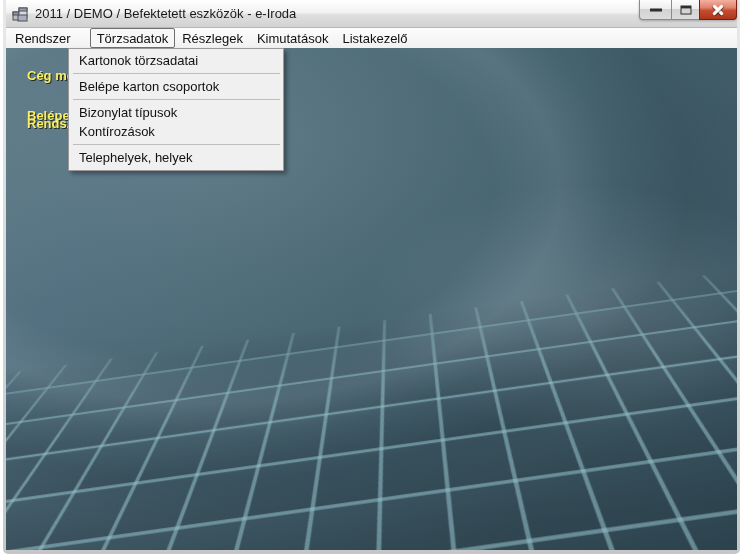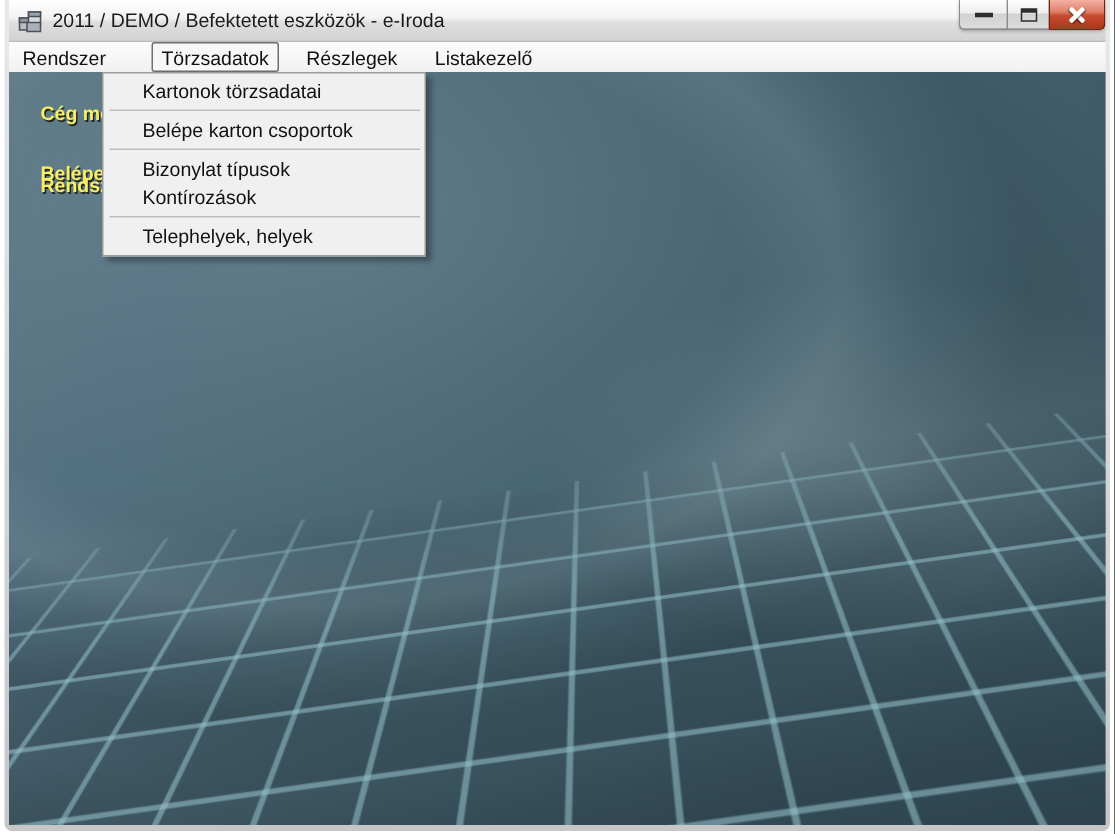--- a/index.html
+++ b/index.html
@@ -37,21 +37,21 @@
                background:transparent; }
   .glyph-close { position:absolute; inset:0; }
   .glyph-close i { position:absolute; left:50%; top:50%; width:13px; height:3px;
                    background:#fff; border-radius:1px; box-shadow:0 1px 1px rgba(0,0,0,.45); }
   .glyph-close i:first-child { transform:translate(-50%,-50%) rotate(45deg); }
   .glyph-close i:last-child  { transform:translate(-50%,-50%) rotate(-45deg); }
 
   
   .menubar { height:20px; background:linear-gradient(#fcfcfc,#f1f1f1);
              display:flex; align-items:stretch; padding-left:2px;
-             font-size:13px; color:#111;gap:11px; }
+             font-size:13px; color:#111; }
   .mb-item { display:flex; align-items:center; padding:0 6px; cursor:default;
              border:1px solid transparent; border-radius:2px; }
   .mb-item.active { border-color:#6f6f6f; background:#f7f7f7;margin-left:12px; }
 
   
   .client { flex:1; position:relative; overflow:hidden; background:#46616d; }
   .bg { position:absolute; inset:0;
         background:
           radial-gradient(ellipse 320px 180px at 79% 52%, rgba(235,248,252,.16) 0%, rgba(235,248,252,.05) 45%, rgba(235,248,252,0) 70%),
           radial-gradient(ellipse 700px 430px at 28% 28%, rgba(0,0,0,0) 40%, rgba(230,245,250,.09) 50%, rgba(0,0,0,0) 58%, rgba(10,28,36,.10) 68%, rgba(0,0,0,0) 78%),
@@ -73,21 +73,21 @@
   .desk-label { position:absolute; left:21px; font-size:13px; font-weight:bold;
                 color:#f8ef64; text-shadow:1px 1px 0 rgba(25,25,10,.85);
                 white-space:nowrap; }
   .dl-0 { top:20px; } .dl-1 { top:60px; } .dl-2 { top:68px; }
 
   
   .dropdown { position:absolute; left:68px; top:48px; width:216px; z-index:30;
               background:#f0f0f0; border:1px solid #9a9a9a;
               box-shadow:3px 3px 4px rgba(0,0,0,.35);
               padding:2px 0 3px 0; font-size:13px; color:#111; }
-  .dd-item { height:19px; line-height:19px; padding-left:26px; white-space:nowrap;
+  .dd-item { height:19px; line-height:19px; padding-left:10px; white-space:nowrap;
              cursor:default; }
   .dd-sep { height:1px; background:#bdbdbd; margin:3px 3px 3px 4px; }
 </style>
 </head>
 <body>
 
 <div class="window">
   <div class="chrome">
 
     <div class="titlebar">
@@ -103,20 +103,23 @@
 
     <div class="menubar">
       <div class="mb-item">
         <span>Rendszer</span>
       </div>
       <div class="mb-item active">
         <span>Törzsadatok</span>
       </div>
       <div class="mb-item">
         <span>Részlegek</span>
+      </div>
+      <div class="mb-item">
+        <span>Kimutatások</span>
       </div>
       <div class="mb-item">
         <span>Listakezelő</span>
       </div>
     </div>
 
     <div class="client">
       <div class="bg"></div>
       <div class="mesh-wrap">
         <div class="mesh"></div>

